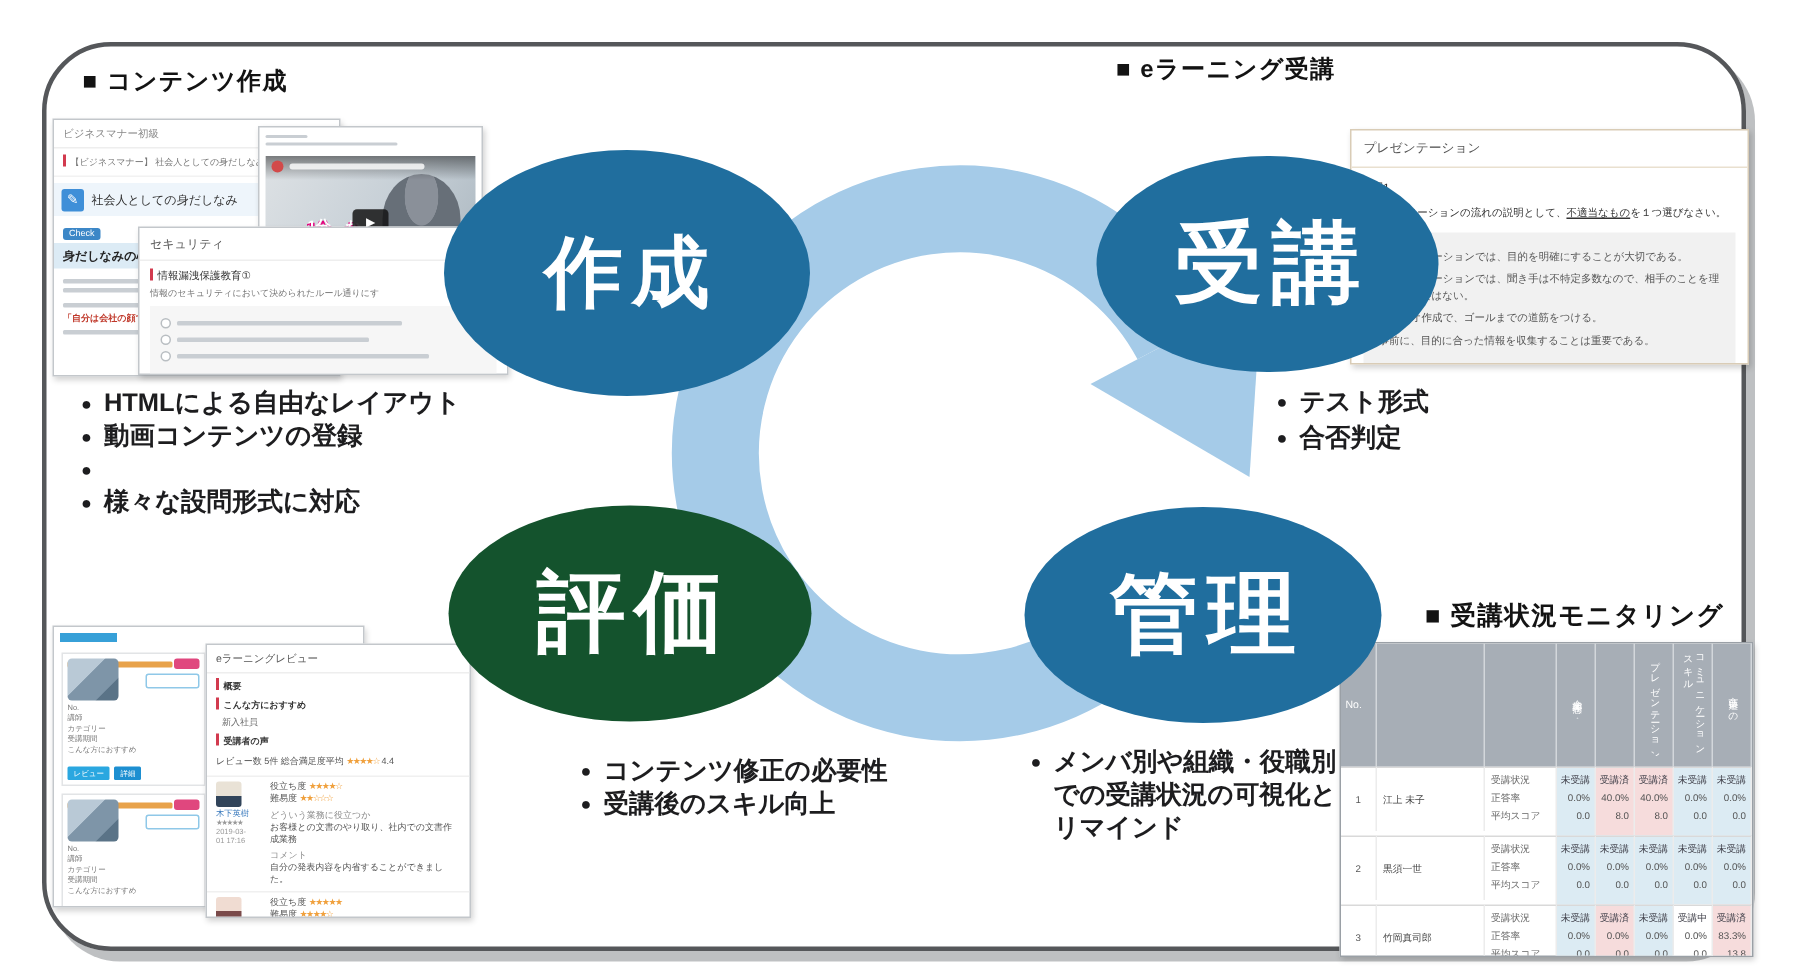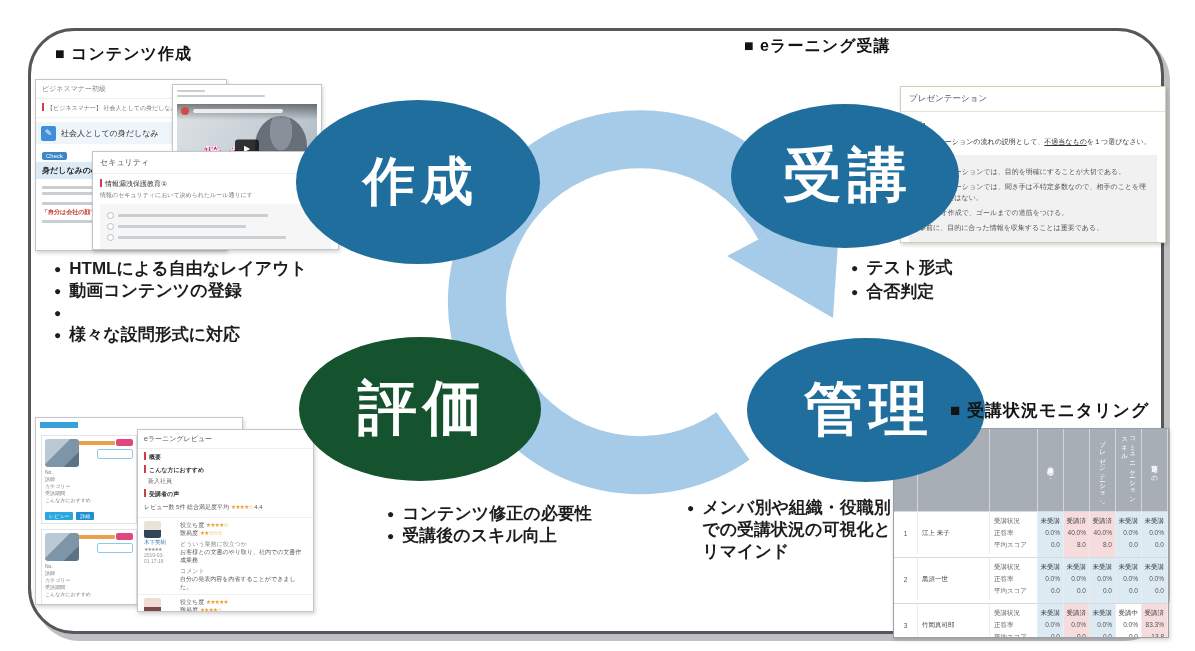--- a/index.html
+++ b/index.html
@@ -461,14 +461,14 @@
           <div class="st">受講済</div>
           <div>83.3%</div>
           <div>13.8</div>
         </div>
       </div>
   </div>
 
   <div class="stage" style="left: 296px; top: 100px; width: 244px; height: 164px; font-size: 52px; background: rgb(32, 110, 158);">作成</div>
   <div class="stage" style="left: 731px; top: 104px; width: 228px; height: 144px; background: rgb(32, 110, 158);">受講</div>
   <div class="stage" style="left: 299px; top: 337px; width: 242px; height: 144px; background: #14532d;">評価</div>
-  <div class="stage" style="left: 747px; top: 338px; width: 238px; height: 144px; background: rgb(32, 110, 158);">管理</div>
+  <div class="stage" style="left: 683px; top: 338px; width: 238px; height: 144px; background: rgb(32, 110, 158);">管理</div>
 </div>
 
 </body></html>

